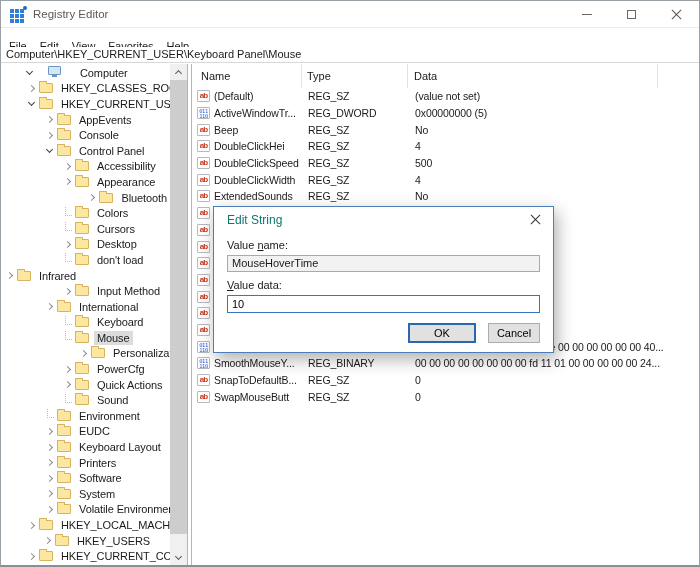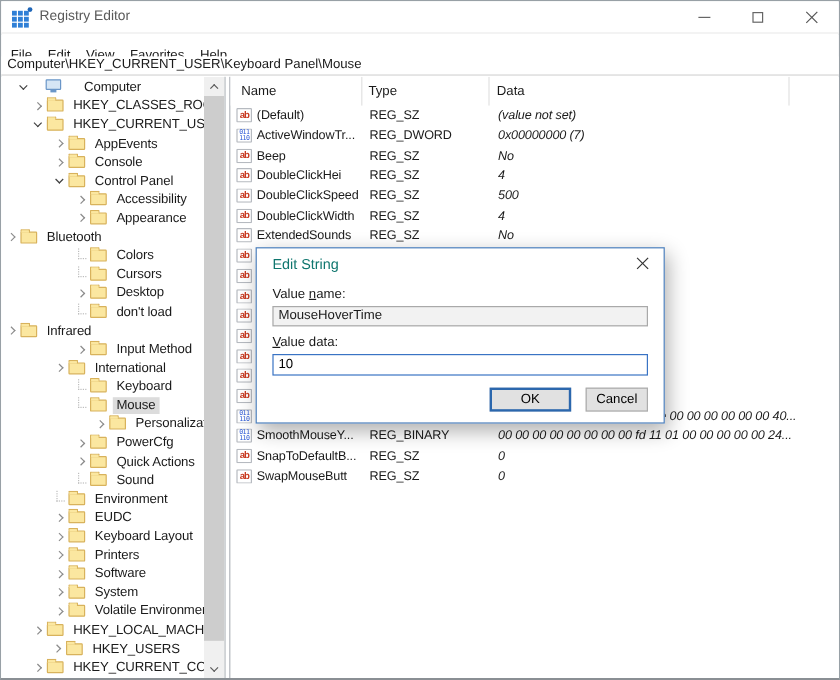--- a/index.html
+++ b/index.html
@@ -64,21 +64,21 @@
   .list-header{position:absolute;top:0;left:0;right:0;height:24px;display:flex;font-size:11px;background:#fff;justify-content:flex-end;}
   .hc{display:flex;align-items:center;border-right:1px solid #e2e2e2;height:24px;}
   .hc-name{width:110px;padding-left:9px;}
   .hc-type{width:106px;padding-left:5px;}
   .hc-data{width:250px;padding-left:6px;}
   .hc-fill{flex:1;border-right:none;}
   .list-rows{position:absolute;top:24px;left:0;right:0;bottom:0;}
   .lr{display:flex;align-items:center;height:16.7px;font-size:10.5px;letter-spacing:-0.1px;}
   .lr .cn{width:110px;padding-left:5px;display:flex;align-items:center;flex:none;overflow:hidden;white-space:nowrap;}
   .lr .ct{width:106px;padding-left:6px;flex:none;white-space:nowrap;overflow:hidden;}
-  .lr .cd{flex:1;padding-left:7px;white-space:nowrap;overflow:hidden;font-style:italic;}
+  .lr .cd{flex:1;padding-left:7px;white-space:nowrap;overflow:hidden;}
   .ic-ab,.ic-bin{width:13px;height:12px;flex:none;margin-right:4px;background:#fff;border:1px solid #b6bac0;border-radius:1px;text-align:center;}
   .ic-ab{color:#c8391f;font-size:8px;font-weight:bold;line-height:10px;letter-spacing:-1px;}
   .ic-ab::before{content:"ab";}
   .ic-bin{color:#2e5bd7;font-family:"DejaVu Sans Mono",monospace;font-size:5.5px;line-height:5px;letter-spacing:-0.5px;padding-top:1px;}
   .ic-bin::before{content:"011";display:block;}
   .ic-bin::after{content:"110";display:block;}
 
   
   .dialog{position:absolute;left:212px;top:205px;width:341px;height:147px;background:#fff;border:1px solid #4a7ebb;
     box-shadow:3px 6px 16px rgba(0,0,0,0.32);font-size:11px;z-index:10;}
@@ -126,21 +126,21 @@
     <span class="menu-item">View</span>
     <span class="menu-item">Favorites</span>
     <span class="menu-item">Help</span>
   </div>
 
   <div class="addressbar">Computer\HKEY_CURRENT_USER\Keyboard Panel\Mouse</div>
 
   <div class="main">
     <div class="tree-panel">
       <div class="tree-items">
-          <div class="trow" style="padding-left: 10px; gap: 10px;">
+          <div class="trow" style="padding-left: 20px; gap: 10px;">
             <span class="chslot">
               <span class="chev exp"></span>
             </span>
             <span class="ic-computer"></span>
             <span class="tlabel">Computer</span>
           </div>
           <div class="trow" style="padding-left: 22px;">
             <span class="chslot">
               <span class="chev"></span>
             </span>
@@ -182,21 +182,21 @@
             <span class="ic-folder"></span>
             <span class="tlabel">Accessibility</span>
           </div>
           <div class="trow" style="padding-left: 58px;">
             <span class="chslot">
               <span class="chev"></span>
             </span>
             <span class="ic-folder"></span>
             <span class="tlabel">Appearance</span>
           </div>
-          <div class="trow" style="">
+          <div class="trow" style=" justify-content: flex-end;">
             <span class="chslot">
               <span class="chev"></span>
             </span>
             <span class="ic-folder"></span>
             <span class="tlabel">Bluetooth</span>
           </div>
           <div class="trow" style="padding-left: 58px;">
             <span class="chslot">
               <span class="conn"></span>
             </span>
@@ -384,21 +384,21 @@
             </div>
             <div class="ct">REG_SZ</div>
             <div class="cd">(value not set)</div>
           </div>
           <div class="lr">
             <div class="cn">
               <span class="ic-bin"></span>
               <span>ActiveWindowTr...</span>
             </div>
             <div class="ct">REG_DWORD</div>
-            <div class="cd">0x00000000 (7)</div>
+            <div class="cd">0x00000000 (5)</div>
           </div>
           <div class="lr">
             <div class="cn">
               <span class="ic-ab"></span>
               <span>Beep</span>
             </div>
             <div class="ct">REG_SZ</div>
             <div class="cd">No</div>
           </div>
           <div class="lr">

